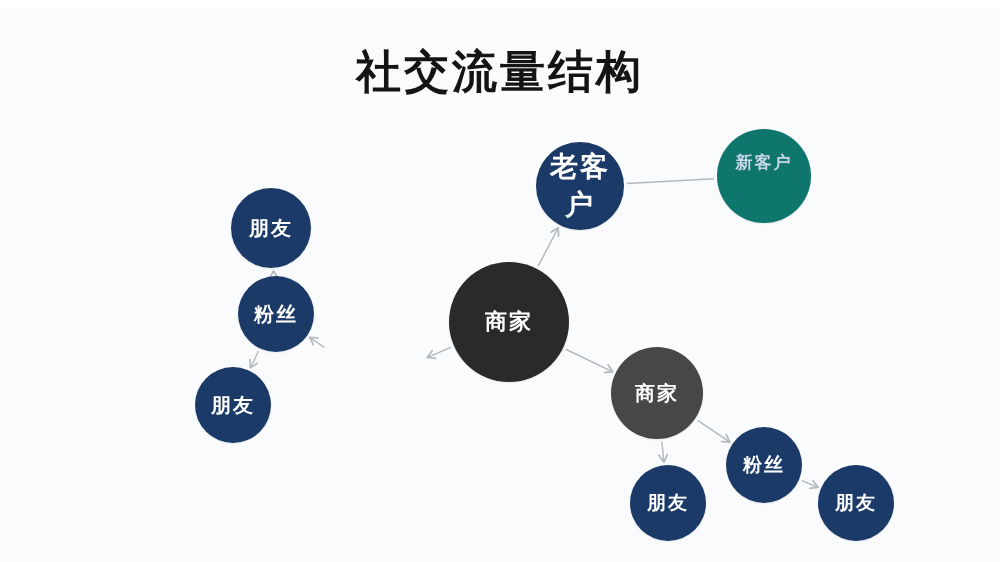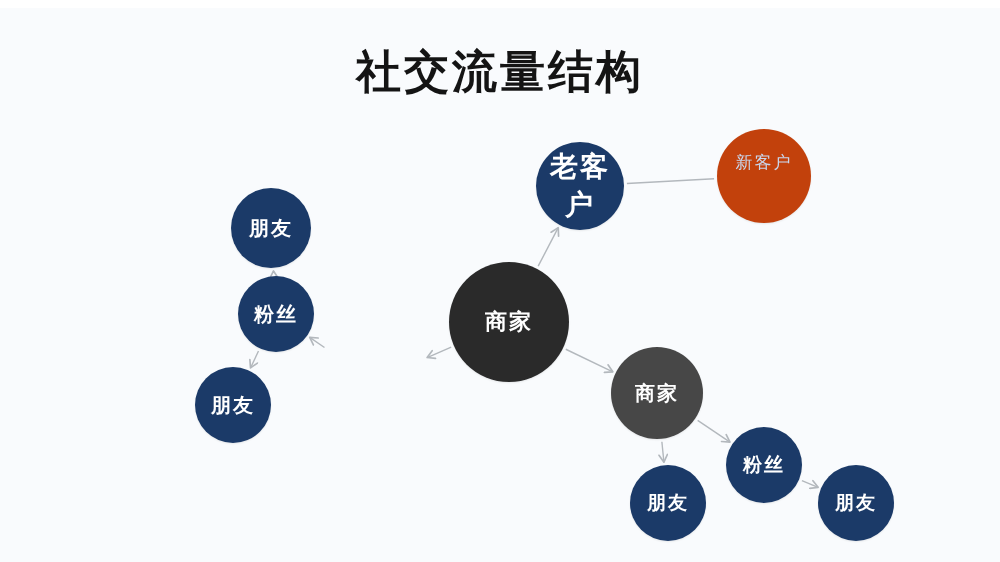--- a/index.html
+++ b/index.html
@@ -53,21 +53,21 @@
       </div>
       <div class="node" style="left: 195px; top: 359px; width: 76px; height: 76px; background: rgb(27, 58, 104); color: rgb(255, 255, 255); font-size: 20px;">
         <span>朋友</span>
       </div>
       <div class="node" style="left: 449px; top: 254px; width: 120px; height: 120px; background: rgb(42, 42, 42); color: rgb(255, 255, 255); font-size: 22px;">
         <span>商家</span>
       </div>
       <div class="node" style="left: 536px; top: 134px; width: 88px; height: 88px; background: rgb(27, 58, 104); color: rgb(255, 255, 255); font-size: 28px;">
         <span>老客户</span>
       </div>
-      <div class="node" style="left: 717px; top: 121px; width: 94px; height: 94px; background: #c2410c; color: rgb(201, 214, 236); font-size: 17px; font-weight: 400;">
+      <div class="node" style="left: 717px; top: 121px; width: 94px; height: 94px; background: #0f766e; color: rgb(201, 214, 236); font-size: 17px; font-weight: 700;">
         <span style="transform: translateY(-14px);">新客户</span>
       </div>
       <div class="node" style="left: 611px; top: 339px; width: 92px; height: 92px; background: rgb(71, 71, 71); color: rgb(255, 255, 255); font-size: 20px;">
         <span>商家</span>
       </div>
       <div class="node" style="left: 630px; top: 457px; width: 76px; height: 76px; background: rgb(27, 58, 104); color: rgb(255, 255, 255); font-size: 19px;">
         <span>朋友</span>
       </div>
       <div class="node" style="left: 726px; top: 419px; width: 76px; height: 76px; background: rgb(27, 58, 104); color: rgb(255, 255, 255); font-size: 19px;">
         <span>粉丝</span>

